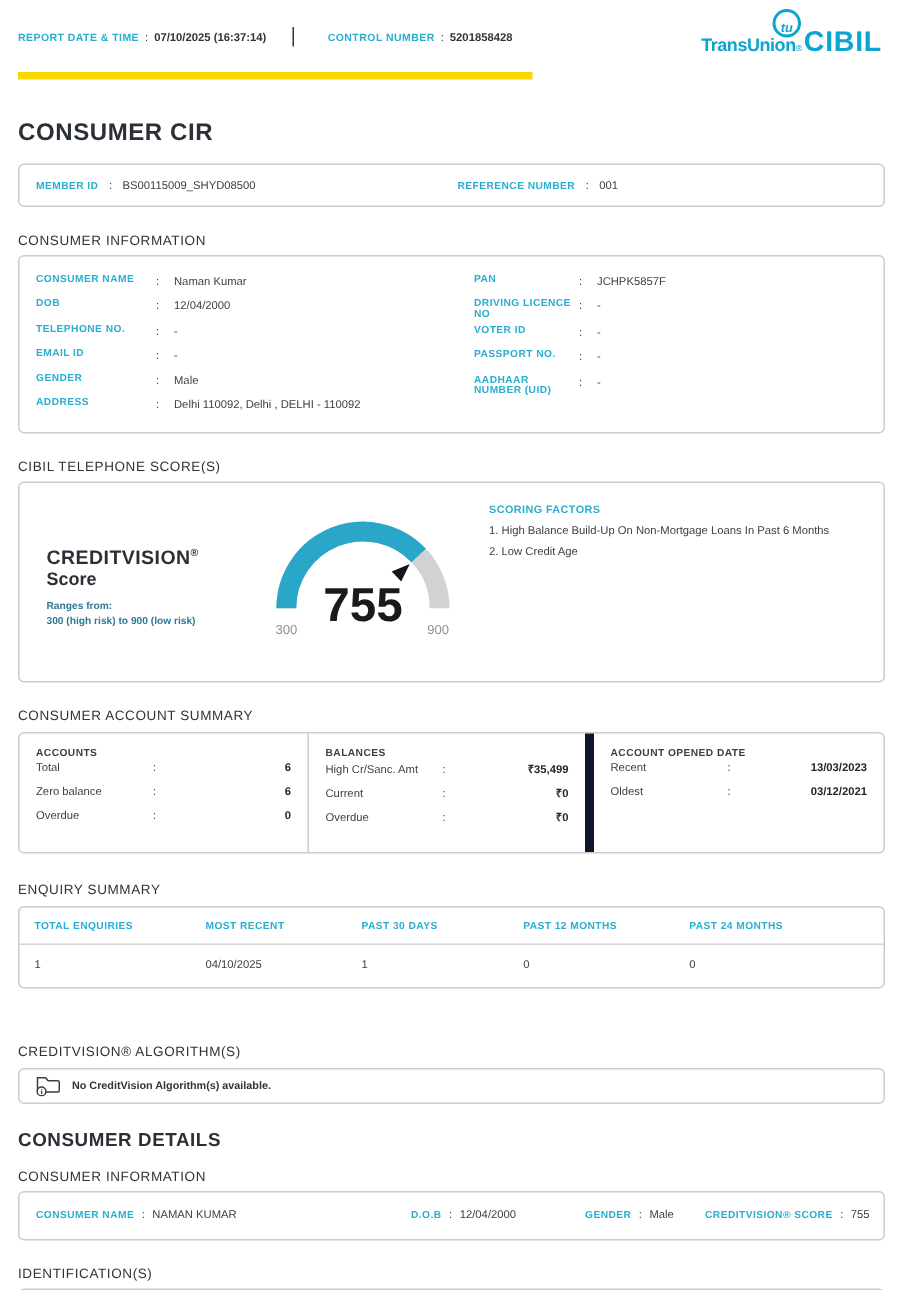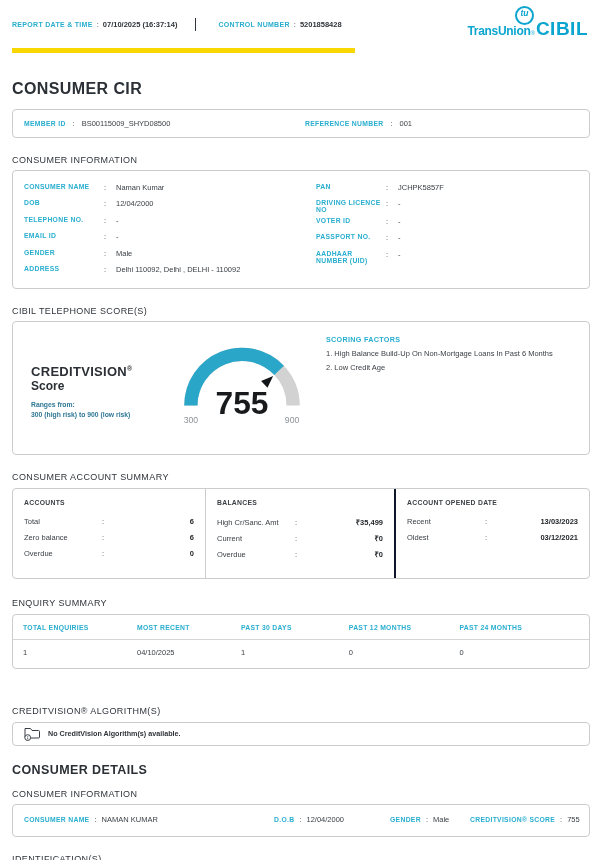--- a/index.html
+++ b/index.html
@@ -11,21 +11,21 @@
   .hdr-left { display:flex; align-items:center; padding-top:8px; }
   .hdr-group { display:flex; align-items:baseline; white-space:nowrap; }
   .hdr-lbl { color:#29aecf; font-size:7px; font-weight:bold; letter-spacing:.3px; }
   .hdr-colon { font-size:7.5px; margin:0 4px; color:#33383e; }
   .hdr-val { font-size:7.5px; font-weight:bold; color:#2f343a; }
   .hdr-divider { width:1px; height:13px; background:#2f343a; margin:0 22px 0 18px; }
   .logo { margin-left:auto; position:relative; padding-top:8px; padding-right:2px; color:#0ba5cf; white-space:nowrap; }
   .logo-tu-text { font-size:12px; font-weight:600; letter-spacing:-.3px; }
   .logo-reg { font-size:6px; vertical-align:baseline; }
   .logo-cibil { font-size:19px; font-weight:bold; letter-spacing:.5px; margin-left:1px; }
-  .tu-badge { position:absolute; top:-4px; right:56px; width:19px; height:19px; border:2px solid #0ba5cf; border-radius:50%; display:flex; align-items:flex-start; justify-content:center; background:#fff; }
+  .tu-badge { position:absolute; top:-4px; right:56px; width:19px; height:19px; border:2px solid #0ba5cf; border-radius:50%; display:flex; align-items:flex-end; justify-content:center; background:#fff; }
   .tu-badge span { font-size:8.5px; font-weight:bold; font-style:italic; }
   .yellow-bar { margin:8px 0 0 12px; width:343px; height:5px; background:#f8d702; }
 
   
   .wrap { padding:0 12px; }
   .page-title { margin-top:27px; font-size:16px; font-weight:bold; color:#2b3036; letter-spacing:.4px; }
   .sec-title { font-size:9px; font-weight:normal; color:#2f343a; letter-spacing:.4px; }
   .box { border:1px solid #cccccc; border-radius:4px; background:#fff; }
   .lbl { color:#29aecf; font-size:6.8px; font-weight:bold; letter-spacing:.3px; }
   .val { font-size:7.5px; color:#3c4146; }
@@ -60,24 +60,24 @@
   .gauge-num { font-size:31px; font-weight:bold; fill:#181a1c; font-family:"Liberation Sans",sans-serif; }
   .gauge-minmax { font-size:8.5px; fill:#8d9196; font-family:"Liberation Sans",sans-serif; }
   .score-factors { flex:1; padding:13px 10px 0 13px; }
   .sf-head { color:#29aecf; font-size:7.2px; font-weight:bold; letter-spacing:.3px; }
   .sf-item { font-size:7.5px; color:#3c4146; margin-top:5px; line-height:9px; }
 
   
   .as-box { margin-top:6px; display:flex; }
   .as-col { padding:10px 11px 12px 11px; }
   .as-col1 { flex:0 0 193px; border-right:1px solid #cccccc; }
-  .as-col2 { flex:0 0 190px; border-right:2px solid #0f172a; }
+  .as-col2 { flex:0 0 190px; border-right:6px solid #0f172a; }
   .as-col3 { flex:1; }
   .as-title { font-size:6.8px; font-weight:bold; color:#3a3f44; letter-spacing:.3px; }
-  .as-rows { margin-top:11px; }
+  .as-rows { margin-top:1px; }
   .as-row { display:flex; align-items:baseline; height:16.4px; }
   .as-row .val { flex:0 0 78px; }
   .as-row .colon { flex:0 0 10px; }
   .as-row .num { flex:1; text-align:right; font-size:7.5px; font-weight:bold; color:#24282c; }
 
   
   .eq-box { margin-top:6px; padding:0 0 2px 0; }
   .eq-row { display:flex; padding:0 10px; }
   .eq-hrow { border-bottom:1px solid #d5d5d5; padding-top:9px; padding-bottom:8px; }
   .eq-vrow { padding-top:8px; padding-bottom:9px; }

